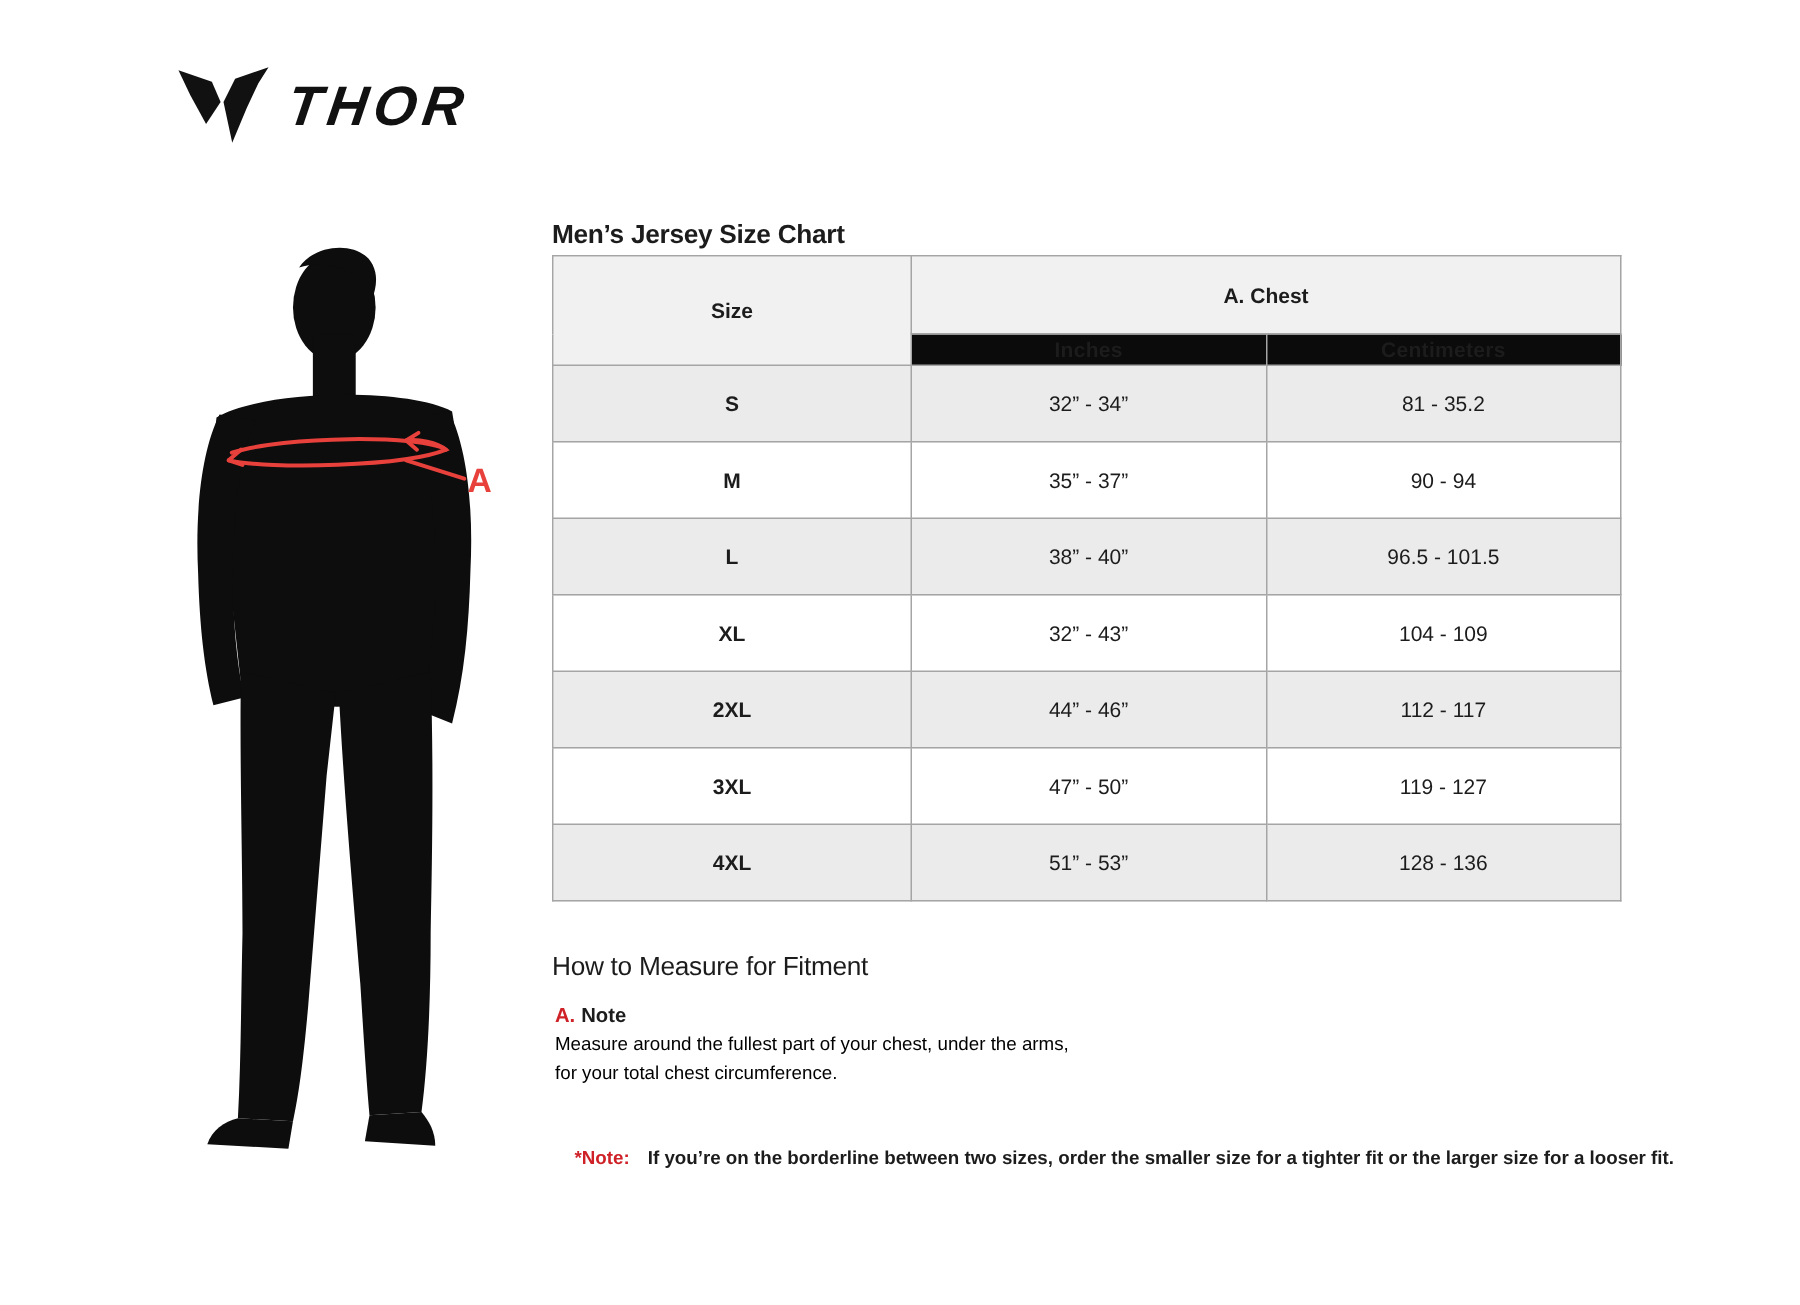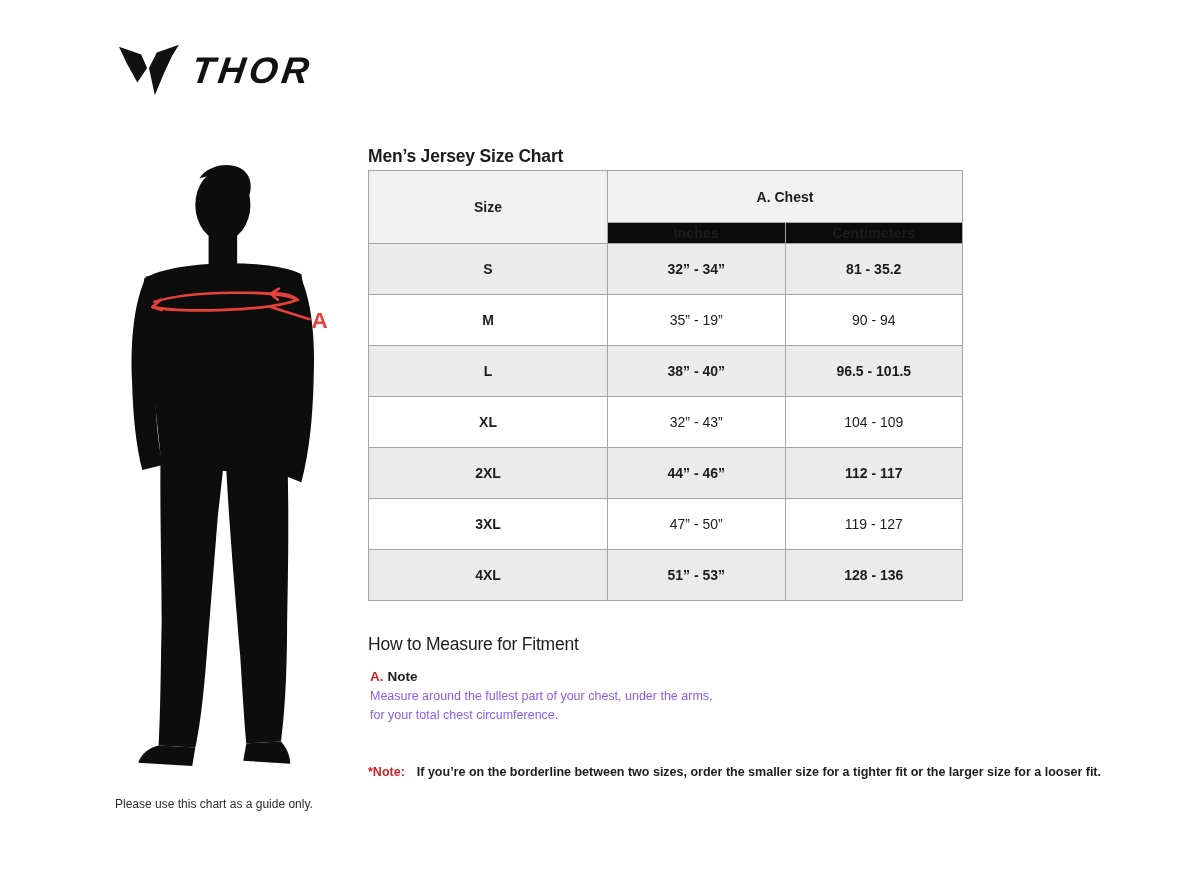--- a/index.html
+++ b/index.html
@@ -23,44 +23,44 @@
   .logo-word{
     font-size:37px;font-weight:bold;font-style:italic;color:#111;
     letter-spacing:4px;transform:skewX(-8deg);line-height:1;
   }
   
   .figure-wrap{position:absolute;left:128px;top:158px;width:204px;height:614px;}
   
   .chart-title{position:absolute;left:368px;top:146px;font-size:17.5px;font-weight:bold;letter-spacing:-0.2px;}
   
   table.sizetable{
-    position:absolute;left:368px;top:170px;width:595px;
+    position:absolute;left:368px;top:170px;width:713px;
     border-collapse:collapse;table-layout:fixed;background:#fff;
   }
   table.sizetable td,table.sizetable th{
     border:1px solid var(--border);text-align:center;vertical-align:middle;
     font-size:14px;color:var(--text);
   }
   th.size-head{width:239px;height:73px;background:var(--header-bg);font-size:15px;font-weight:bold;}
   th.group-head{height:52px;background:var(--header-bg);font-size:15px;font-weight:bold;}
   td.bar{
     height:21px;background:var(--bar-bg);color:#fff;font-weight:bold;font-size:12.5px;
     border-left:3px solid #fff;border-right:3px solid #fff;letter-spacing:0.2px;padding:0;
   }
   tr.datarow td{height:51px;}
   tr.datarow td.size{font-weight:bold;}
-  tr.alt td{background:var(--row-alt-bg);font-weight:bold;}
+  tr.alt td{background:var(--row-alt-bg);}
   
   .measure-heading{position:absolute;left:368px;top:634px;font-size:17.5px;font-weight:normal;letter-spacing:-0.2px;}
   .measure-item{position:absolute;left:370px;top:669px;font-size:13.5px;font-weight:bold;}
   .measure-item .letter{color:var(--accent-red);margin-right:4px;}
-  .measure-desc{position:absolute;left:370px;top:687px;width:360px;font-size:12.5px;line-height:1.55;color:#8b5cf6;}
+  .measure-desc{position:absolute;left:370px;top:687px;width:360px;font-size:12.5px;line-height:1.55;color:#000000;}
   
   .note{position:absolute;left:368px;top:765px;display:flex;gap:12px;font-size:12.5px;font-weight:bold;}
-  .note .note-label{color:var(--accent-red);}
+  .note .note-label{color:var(--accent-red);margin-left:15px;}
   
   .disclaimer{position:absolute;left:115px;top:797px;font-size:12px;line-height:1.25;color:#2b2b2b;}
 </style>
 </head>
 <body>
 
 <div class="logo">
   <span>
     <svg width="62" height="56" viewBox="0 0 64 56" aria-hidden="true">
       <polygon points="1,4 24,12 30,26 20,41 9,21" fill="#111"></polygon>
@@ -115,21 +115,21 @@
       <td class="bar">Inches</td>
       <td class="bar">Centimeters</td>
     </tr>
     <tr class="datarow alt">
       <td class="size">S</td>
       <td>32” - 34”</td>
       <td>81 - 35.2</td>
     </tr>
     <tr class="datarow">
       <td class="size">M</td>
-      <td>35” - 19”</td>
+      <td>35” - 37”</td>
       <td>90 - 94</td>
     </tr>
     <tr class="datarow alt">
       <td class="size">L</td>
       <td>38” - 40”</td>
       <td>96.5 - 101.5</td>
     </tr>
     <tr class="datarow">
       <td class="size">XL</td>
       <td>32” - 43”</td>
@@ -158,14 +158,13 @@
   <span class="letter">A.</span><span>Note</span>
 </div>
 <div class="measure-desc">Measure around the fullest part of your chest, under the arms, for your total chest circumference.</div>
 
 <div class="note">
   <span class="note-label">*Note:</span>
   <span>If you’re on the borderline between two sizes, order the smaller size for a tighter fit or the larger size for a looser fit.</span>
 </div>
 
 <div class="disclaimer">
-  <div>Please use this chart as a guide only.</div>
 </div>
 
 </body></html>

